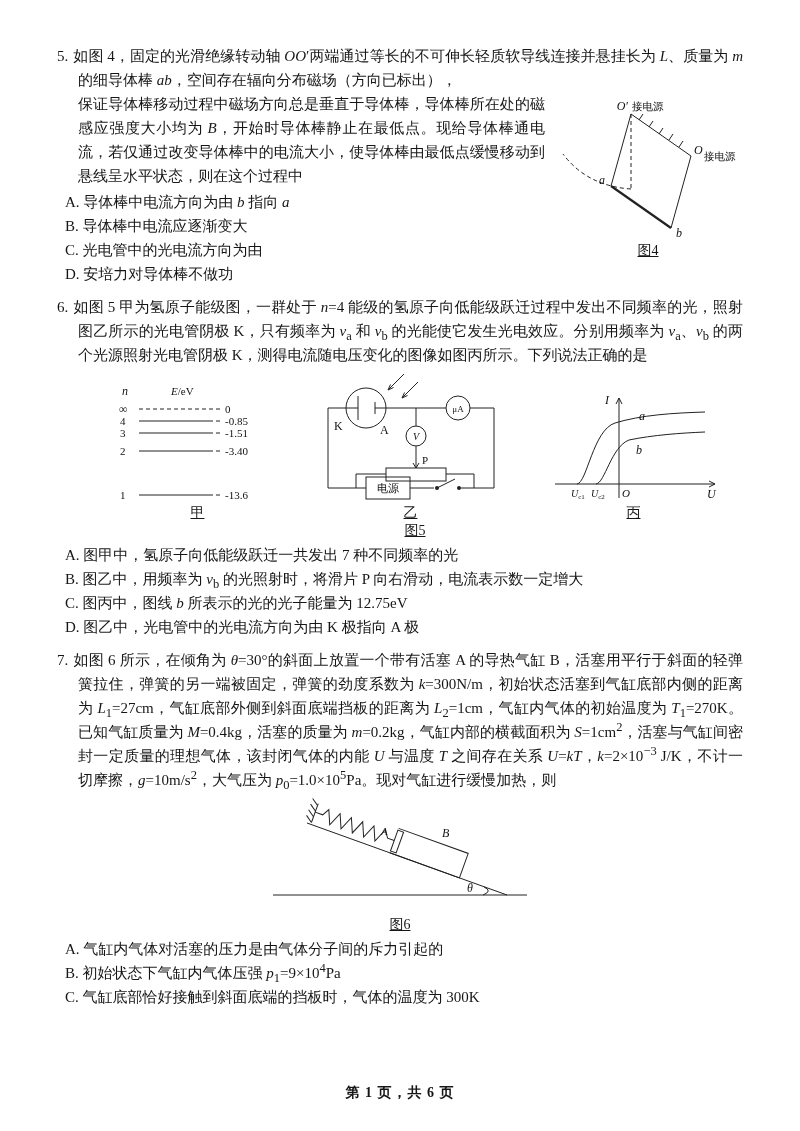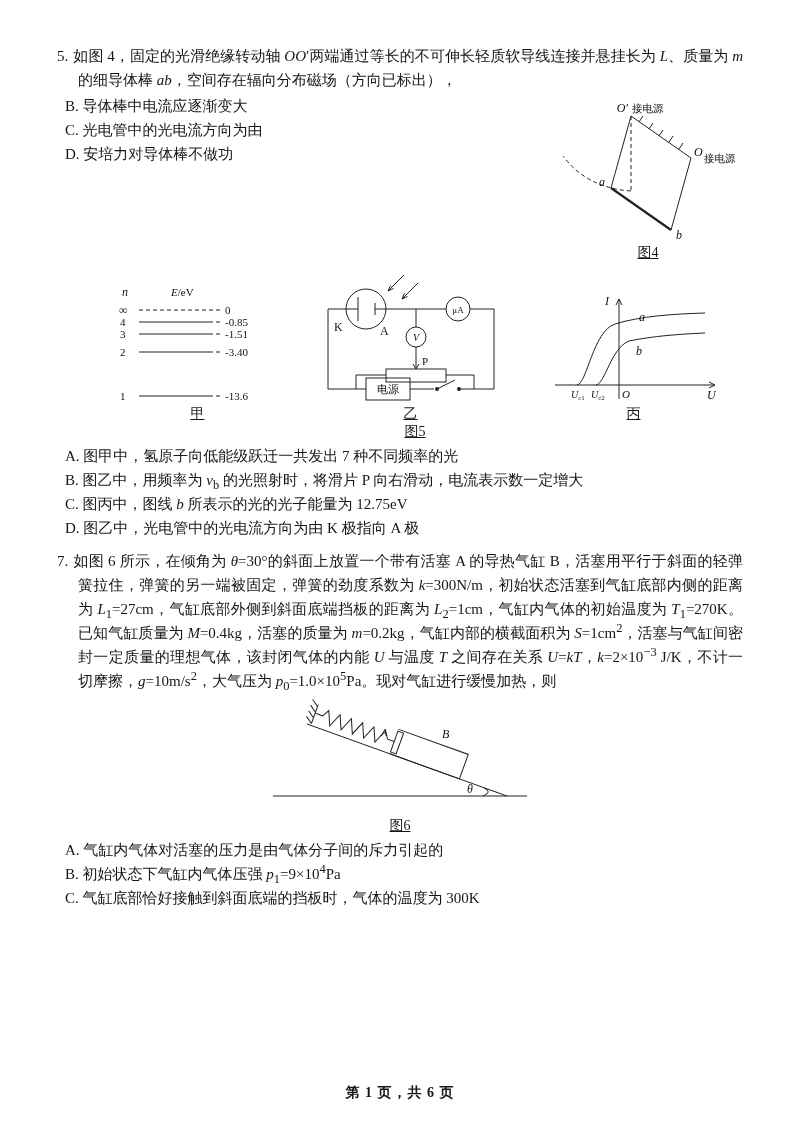--- a/index.html
+++ b/index.html
@@ -77,29 +77,32 @@
 
           <text class="it" x="75" y="16" text-anchor="end" font-size="12">O′</text>
           <text x="79" y="16" font-size="10.5">接电源</text>
           <text class="it" x="141" y="60" font-size="12">O</text>
           <text x="151" y="66" font-size="10.5">接电源</text>
           <text class="it" x="46" y="90" font-size="12">a</text>
           <text class="it" x="123" y="143" font-size="12">b</text>
         </svg>
         <figcaption class="figcap">图4</figcaption>
       </figure>
+      <p class="cont">保证导体棒移动过程中磁场方向总是垂直于导体棒，导体棒所在处的磁感应强度大小均为 <i>B</i>，开始时导体棒静止在最低点。现给导体棒通电流，若仅通过改变导体棒中的电流大小，使导体棒由最低点缓慢移动到悬线呈水平状态，则在这个过程中</p>
       <div class="options">
+        <p>A. 导体棒中电流方向为由 <i>b</i> 指向 <i>a</i></p>
         <p>B. 导体棒中电流应逐渐变大</p>
         <p>C. 光电管中的光电流方向为由</p>
         <p>D. 安培力对导体棒不做功</p>
       </div>
     </div>
   </section>
 
   <section class="question">
+    <p class="stem"><span class="qnum">6.</span><span>如图 5 甲为氢原子能级图，一群处于 <i>n</i>=4 能级的氢原子向低能级跃迁过程中发出不同频率的光，照射图乙所示的光电管阴极 K，只有频率为 <i>ν</i><sub>a</sub> 和 <i>ν</i><sub>b</sub> 的光能使它发生光电效应。分别用频率为 <i>ν</i><sub>a</sub>、<i>ν</i><sub>b</sub> 的两个光源照射光电管阴极 K，测得电流随电压变化的图像如图丙所示。下列说法正确的是</span></p>
 
     <div class="fig5-wrap">
       <div class="fig5-row">
 
         <div class="subfig">
           <svg width="165" height="122" viewBox="0 0 165 122">
             <text class="it" x="7" y="13" font-size="12">n</text>
             <text x="56" y="13" font-size="11"><tspan class="it">E</tspan><tspan>/eV</tspan></text>
 
             <text x="4" y="31" font-size="12">∞</text>

